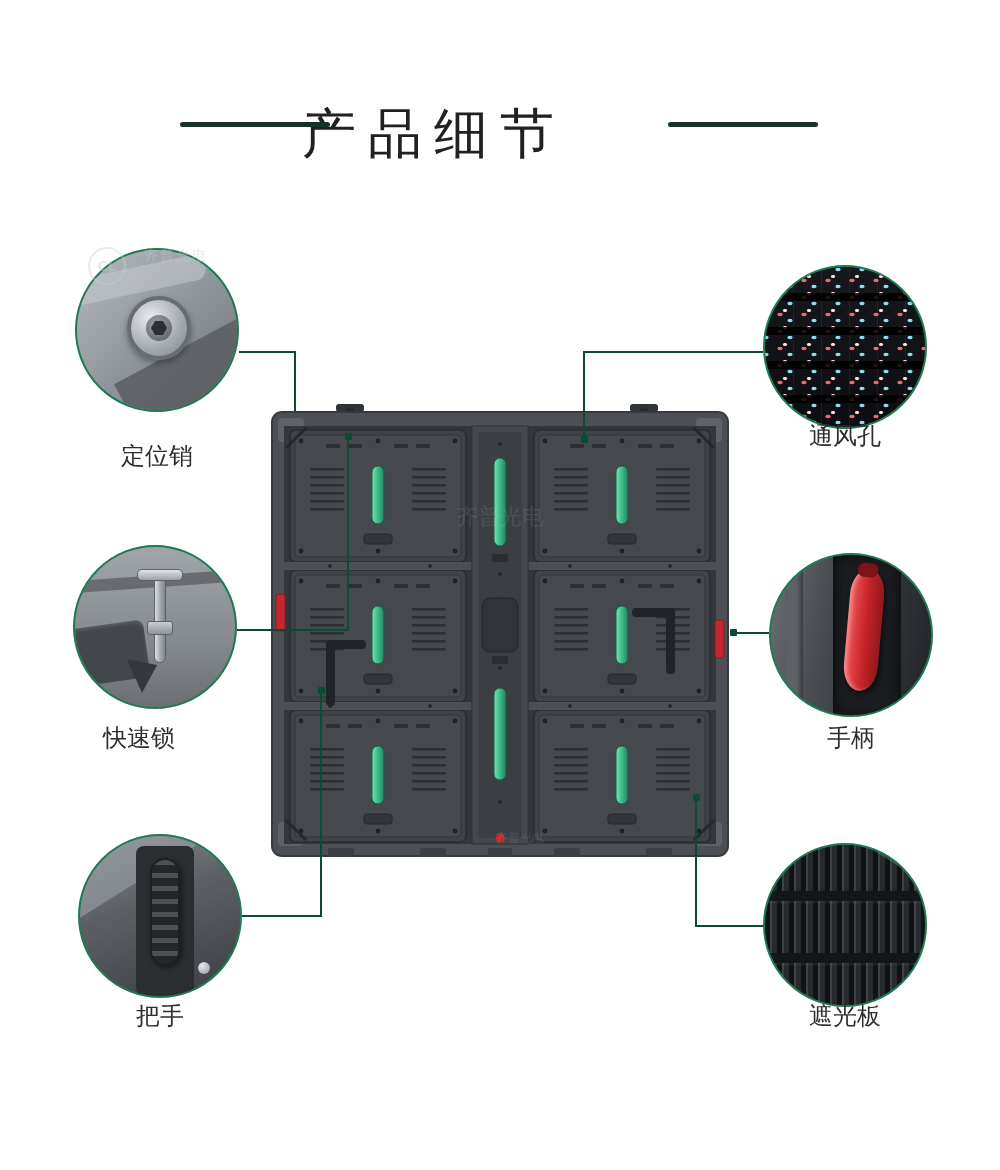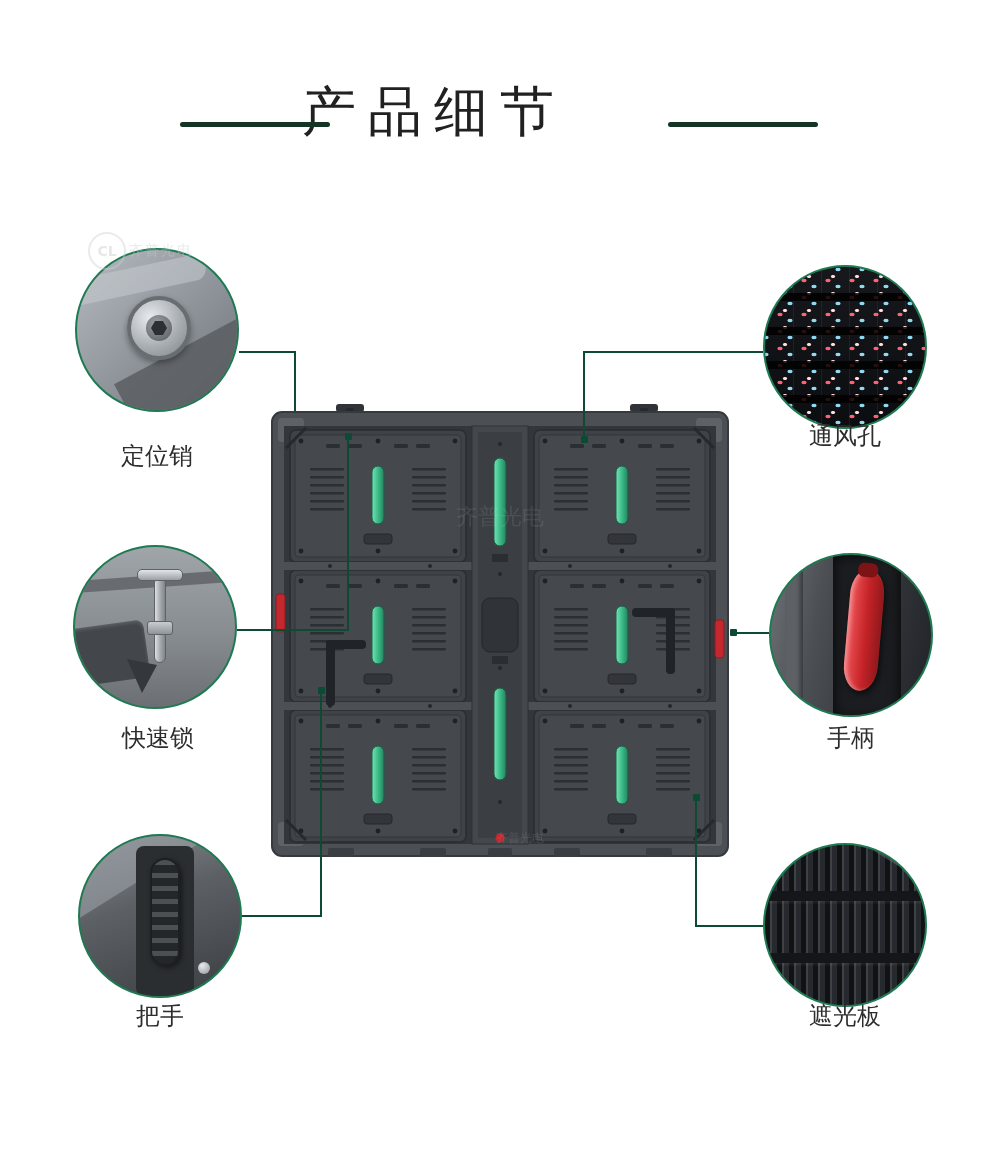--- a/index.html
+++ b/index.html
@@ -1,33 +1,33 @@
 <!DOCTYPE html>
 <html><head>
 <meta charset="utf-8">
 <style>
   * { margin:0; padding:0; box-sizing:border-box; }
   body { background:#ffffff; font-family:"DejaVu Sans","Liberation Sans",sans-serif; }
   .stage { position:relative; width:1000px; height:1170px; background:#ffffff; overflow:hidden; }
 
   
-  .title-wrap { position:absolute; left:0; top:76px; width:868px; text-align:center; }
+  .title-wrap { position:absolute; left:0; top:98px; width:868px; text-align:center; }
   .page-title { font-size:54px; letter-spacing:12px; color:#212121; font-weight:500; }
   .title-line { position:absolute; top:122px; width:150px; height:5px; background:#143526; border-radius:3px; }
   .tl-left { left:180px; }
   .tl-right { left:668px; }
 
   
   .detail-circle { position:absolute; width:164px; height:164px; border-radius:50%;
     border:2px solid #1f7a52; overflow:hidden; z-index:4; background:#888; }
   .pos-tl{left:75px;top:248px} .pos-ml{left:73px;top:545px} .pos-bl{left:78px;top:834px}
   .pos-tr{left:763px;top:265px} .pos-mr{left:769px;top:553px} .pos-br{left:763px;top:843px}
 
   .callout-label { position:absolute; width:164px; text-align:center; font-size:24px; color:#2d2d2d; z-index:4; }
-  .lab-tl{left:75px;top:440px} .lab-ml{left:76px;top:722px} .lab-bl{left:78px;top:1000px}
+  .lab-tl{left:75px;top:440px} .lab-ml{left:57px;top:722px} .lab-bl{left:78px;top:1000px}
   .lab-tr{left:763px;top:420px} .lab-mr{left:769px;top:722px} .lab-br{left:763px;top:1000px}
 
   
   .conn { position:absolute; background:#0d4a34; z-index:5; }
   .dot  { position:absolute; width:7px; height:7px; background:#0d4a34; border-radius:1px; z-index:5; }
 
   
   .cabinet { position:absolute; left:270px; top:402px; width:460px; height:460px; z-index:1; }
 
   
@@ -98,21 +98,21 @@
 
   
   .art-lv { background:repeating-linear-gradient(90deg,#101214 0 5px,#3e4247 5px 7px,#26292d 7px 12px); }
   .lv-rib { position:absolute; left:0; width:164px; height:10px; background:#141619;
     box-shadow:0 2px 3px rgba(255,255,255,.08); }
   .lv-rib1 { top:46px; } .lv-rib2 { top:108px; }
   .lv-diag { position:absolute; right:-30px; top:-18px; width:120px; height:34px; background:#787d82;
     transform:rotate(32deg); opacity:.45; }
 
   
-  .brand { position:absolute; left:88px; top:232px; display:flex; align-items:center; gap:3px;
+  .brand { position:absolute; left:88px; top:247px; display:flex; align-items:flex-start; gap:18px;
     opacity:.42; z-index:6; pointer-events:none; }
   .brand-circle { width:38px; height:38px; border-radius:50%; border:2px solid #c9ced2;
     color:#c2c7cb; font-size:14px; font-weight:bold; display:flex; align-items:center; justify-content:center; }
   .brand-text { font-size:14px; color:#c9ced2; letter-spacing:2px; }
 </style>
 </head>
 <body>
 
 <div class="stage">
 

